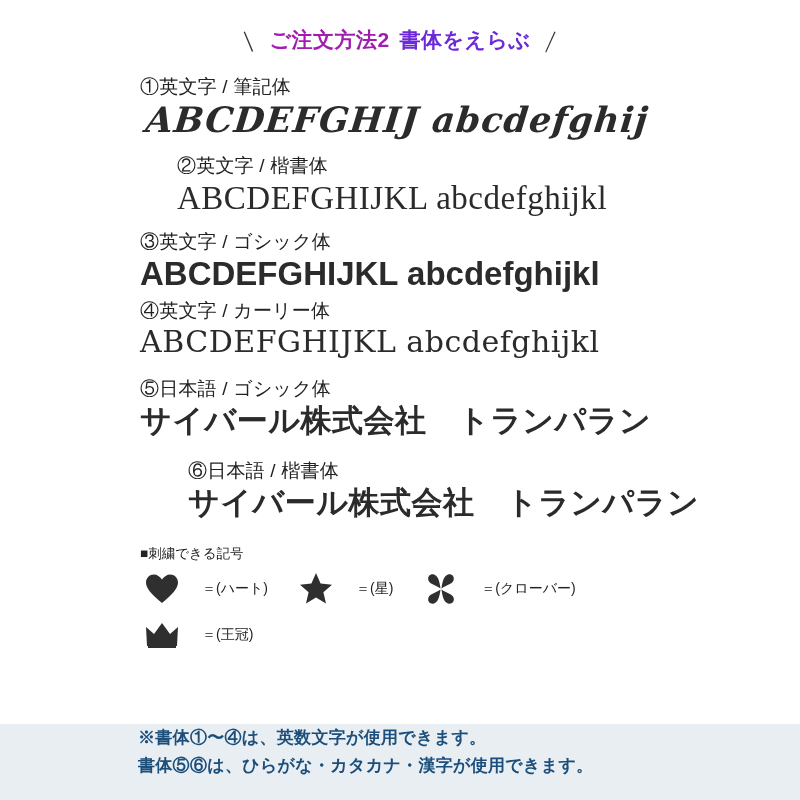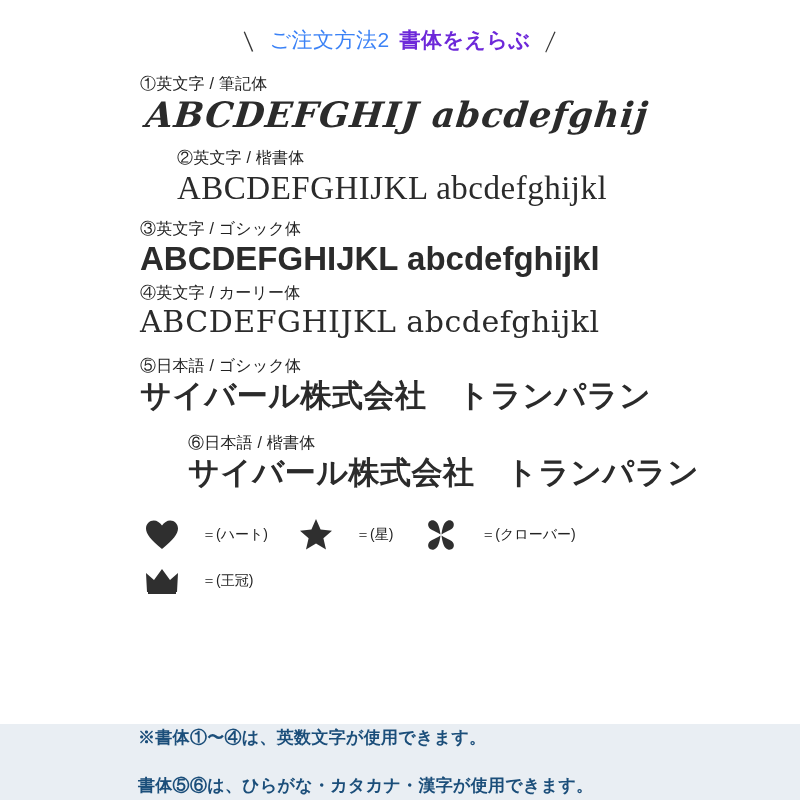--- a/index.html
+++ b/index.html
@@ -27,42 +27,42 @@
   }
   .header .slash {
     color: #333;
     font-size: 20px;
     font-weight: 400;
     display: inline-block;
   }
   .header .slash.left { transform: rotate(18deg); }
   .header .slash.right { transform: rotate(-18deg); }
   .header .title-accent {
-    color: #3b82f6;
+    color: #a21caf;
     font-size: 21px;
-    font-weight: normal;
+    font-weight: bold;
     letter-spacing: 0.5px;
   }
   .header .title-main {
     color: #6d28d9;
     font-size: 21px;
     font-weight: bold;
     letter-spacing: 0.5px;
   }
 
   
   .samples {
     padding: 14px 0 0 0;
   }
   .sample-row {
     padding: 0 0 0 140px;
     margin-bottom: 6px;
   }
   .sample-label {
-    font-size: 16px;
+    font-size: 19px;
     color: #222;
     margin-bottom: 2px;
     letter-spacing: 0.2px;
   }
   .sample-text {
     color: #2b2b2b;
     white-space: nowrap;
     line-height: 1.05;
   }
 
@@ -153,21 +153,21 @@
   
   .footer-note {
     position: absolute;
     left: 0;
     bottom: 0;
     width: 800px;
     height: 76px;
     background: #e9eef3;
     display: flex;
     flex-direction: column;
-    justify-content: space-between;
+    justify-content: flex-start;
     box-sizing: border-box;
     padding-left: 138px;
   }
   .footer-line {
     font-size: 17px;
     color: #1b4e7a;
     font-weight: bold;
     line-height: 1.65;
     letter-spacing: 0.3px;
   }
@@ -210,20 +210,21 @@
   </div>
 
   <div class="sample-row row6">
     <div class="sample-label">⑥日本語 / 楷書体</div>
     <div class="sample-text font-jp-mincho">サイバール株式会社　トランパラン</div>
   </div>
 
 </div>
 
 <div class="symbols">
+  <div class="symbols-title">■刺繍できる記号</div>
 
   <div class="symbol-line">
 
     <div class="symbol-item">
       <span class="symbol-glyph">
         <svg width="34" height="32" viewBox="0 0 34 32" aria-hidden="true">
           <path d="M17 30 C6 21 1 15 1 9.5 C1 4.8 4.6 1.5 8.8 1.5 C12 1.5 15 3.5 17 6.6 C19 3.5 22 1.5 25.2 1.5 C29.4 1.5 33 4.8 33 9.5 C33 15 28 21 17 30 Z" fill="#2f2f2f"></path>
         </svg>
       </span>
       <span class="symbol-name">＝(ハート)</span>

